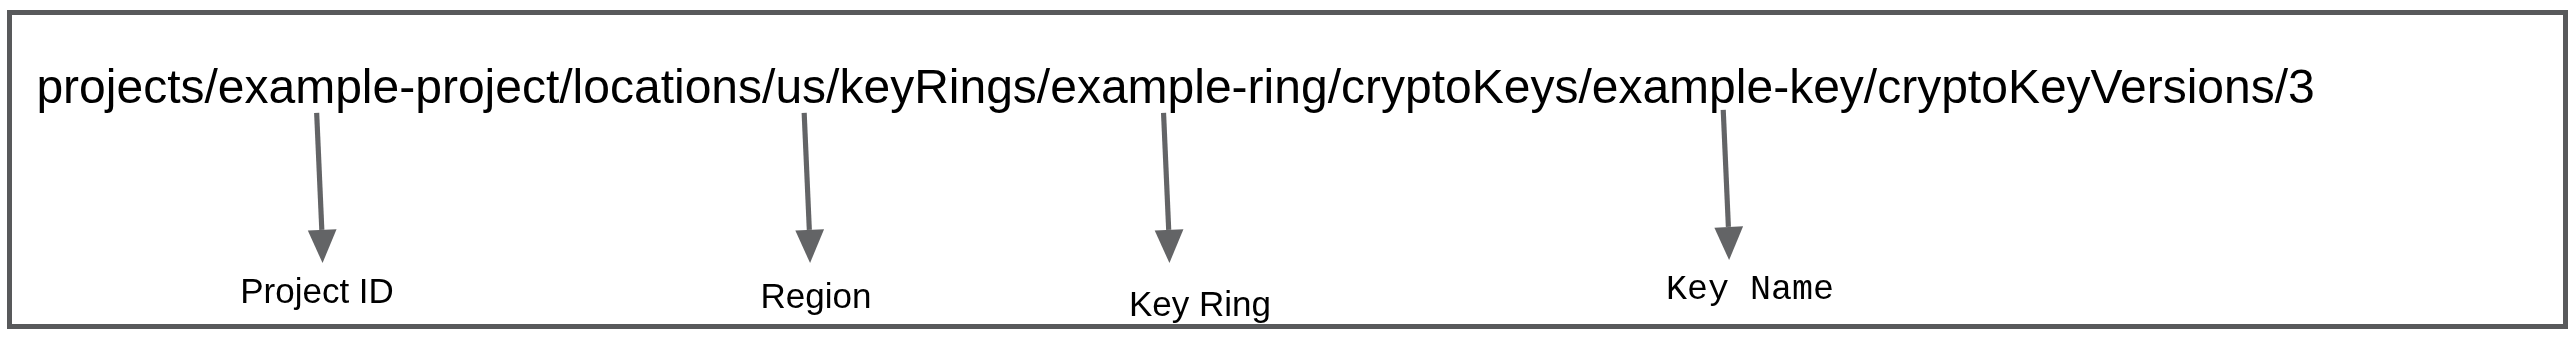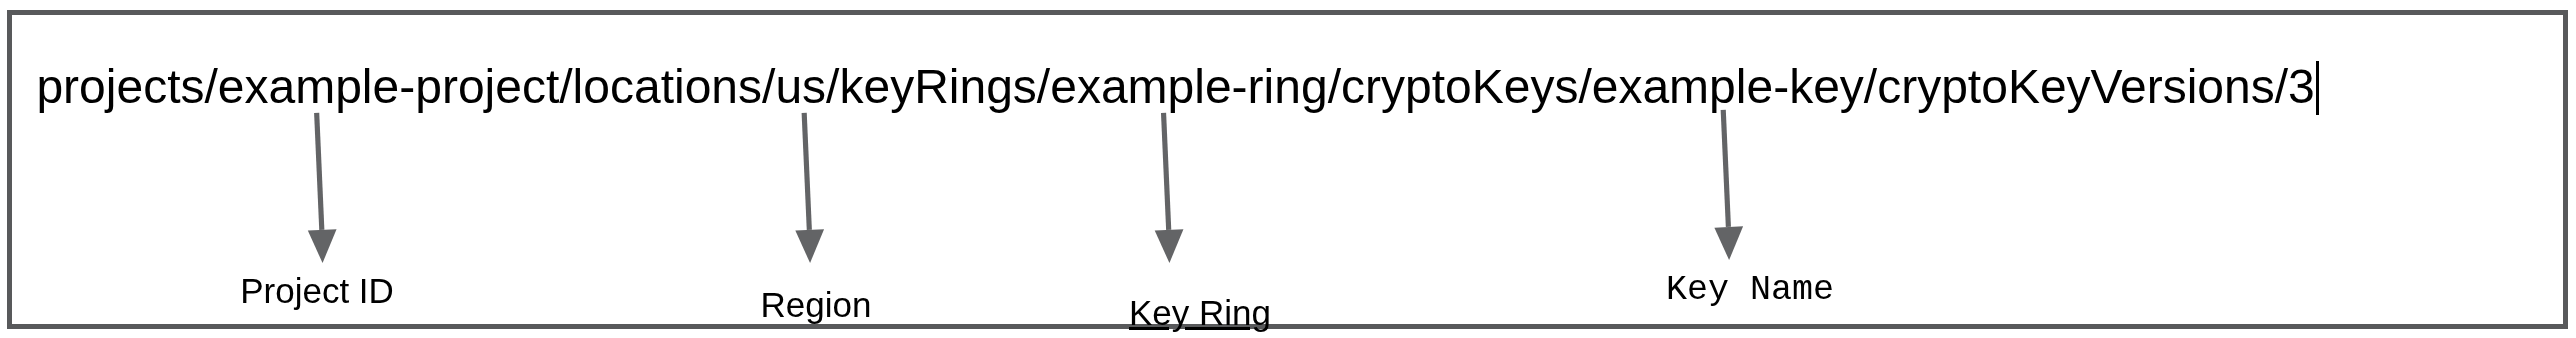--- a/index.html
+++ b/index.html
@@ -27,20 +27,21 @@
     background: var(--background);
   }
   .path-line {
     position: absolute;
     left: 24px;
     top: 44px;
     height: 56px;
     display: flex;
     align-items: flex-end;
     white-space: nowrap;
+    flex-direction: column;
   }
   .path-text {
     font-size: 48px;
     line-height: 56px;
     color: var(--text);
     letter-spacing: 0;
   }
   .caret {
     width: 2.9px;
     height: 54px;
@@ -64,22 +65,22 @@
   }
   .anno-label {
     position: absolute;
     transform: translateX(-50%);
     font-size: 35px;
     line-height: 38px;
     color: var(--text);
     white-space: nowrap;
   }
   .label-project-id { left: 317px;  top: 272px; }
-  .label-region     { left: 816px; top: 277px; margin-top: 9px; }
-  .label-key-ring   { left: 1200px; top: 294px; text-decoration: underline; }
+  .label-region     { left: 816px; top: 277px; }
+  .label-key-ring   { left: 1200px; top: 285px; }
   .label-key-name   { left: 1750px; top: 271px; font-family: Liberation Mono, monospace; }
 </style>
 </head>
 <body>
 
 <div class="root">
 
   <div class="frame">
     <div class="path-line">
       <span class="path-text">projects/example-project/locations/us/keyRings/example-ring/cryptoKeys/example-key/cryptoKeyVersions/3</span>

